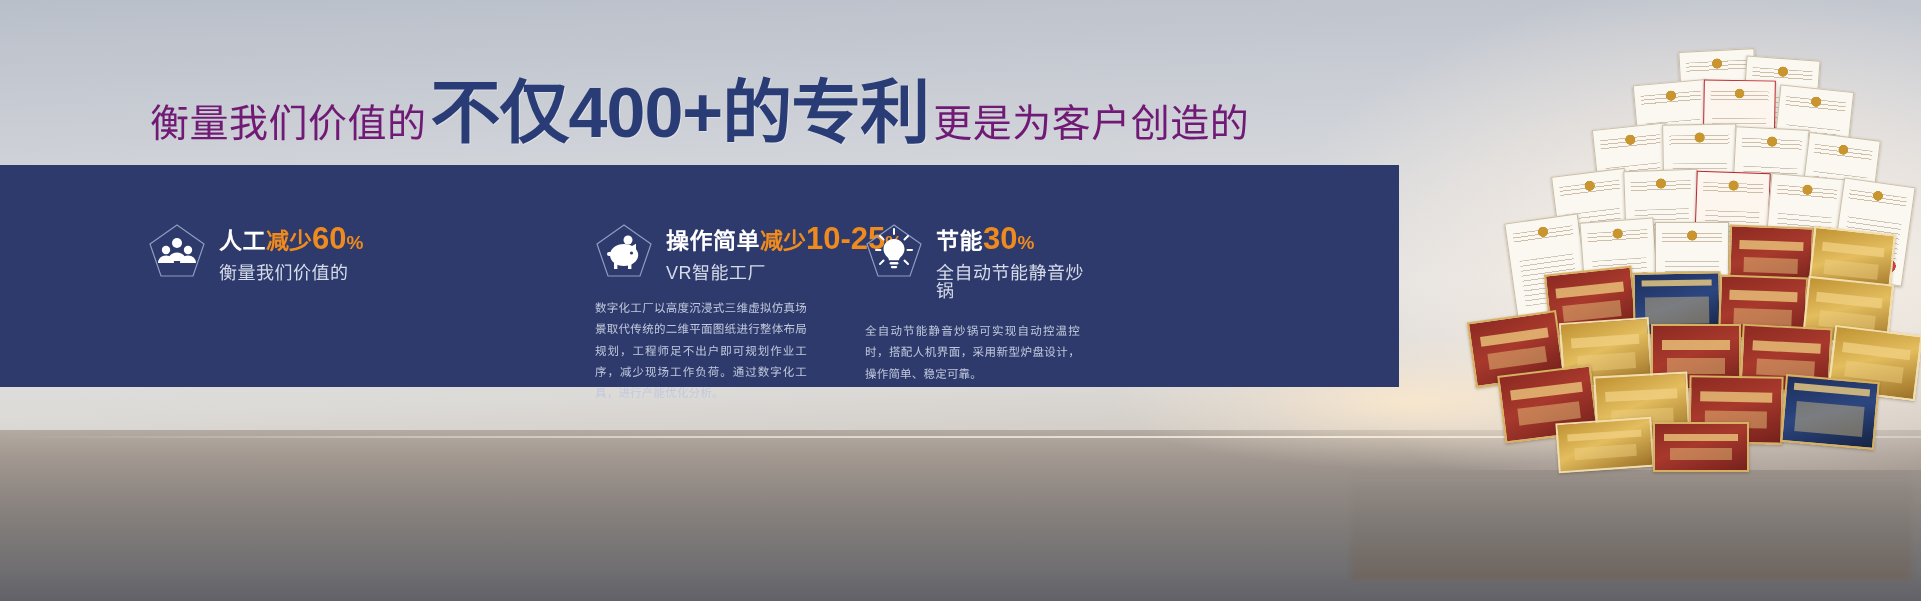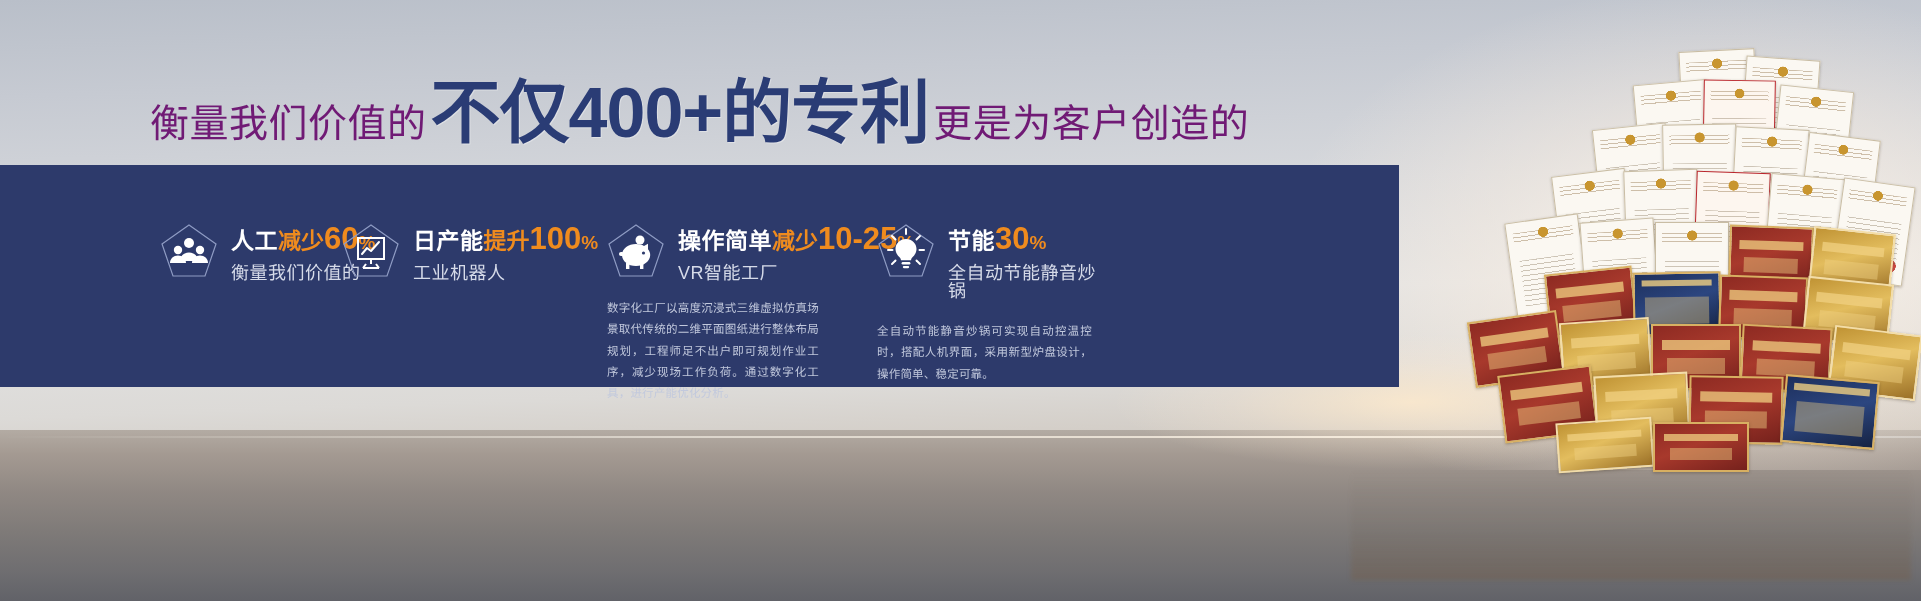--- a/index.html
+++ b/index.html
@@ -53,21 +53,20 @@
   }
 
   
   .panel{
     position:absolute;left:0;top:165px;width:1399px;height:222px;
     background:#2d3a6b;
   }
   .features{
     position:absolute;left:0;top:0;width:1399px;height:192px;
     display:flex;
-    padding-left:12px;
   }
   .feature{
     position:relative;width:25%;box-sizing:border-box;
     padding:56px 28px 0 0;
   }
   .feature:nth-child(1){padding-left:148px;width:310px;}
   .feature:nth-child(2){padding-left:20px;width:265px;}
   .feature:nth-child(3){padding-left:20px;width:268px;}
   .feature:nth-child(4){padding-left:22px;width:280px;}
 
@@ -190,39 +189,20 @@
           <div class="feat-titles">
             <div class="t-line">
               <span class="t-main">人工</span><span class="t-accent">减少</span><span class="t-num">60</span><span class="t-pct">%</span>
             </div>
             <div class="t-sub">衡量我们价值的</div>
           </div>
         </div>
       </div>
 
       <div class="feature">
-        <div class="feat-head">
-          <div class="pent">
-            <svg width="58" height="56" viewBox="0 0 58 56">
-              <polygon points="29,2 56,21 45,53 13,53 2,21" fill="none" stroke="#8f9cc4" stroke-width="1.2"></polygon>
-              <rect x="16" y="15" width="26" height="21" fill="none" stroke="#ffffff" stroke-width="2"></rect>
-              <polyline points="20,31 25,25 29,28 37,19" fill="none" stroke="#ffffff" stroke-width="2" stroke-linecap="round" stroke-linejoin="round"></polyline>
-              <line x1="29" y1="36" x2="29" y2="41" stroke="#ffffff" stroke-width="2"></line>
-              <line x1="21" y1="45" x2="37" y2="45" stroke="#ffffff" stroke-width="2"></line>
-              <line x1="24" y1="41" x2="21" y2="45" stroke="#ffffff" stroke-width="2"></line>
-              <line x1="34" y1="41" x2="37" y2="45" stroke="#ffffff" stroke-width="2"></line>
-            </svg>
-          </div>
-          <div class="feat-titles">
-            <div class="t-line">
-              <span class="t-main">日产能</span><span class="t-accent">提升</span><span class="t-num">100</span><span class="t-pct">%</span>
-            </div>
-            <div class="t-sub">工业机器人</div>
-          </div>
-        </div>
       </div>
 
       <div class="feature">
         <div class="feat-head">
           <div class="pent">
             <svg width="58" height="56" viewBox="0 0 58 56">
               <polygon points="29,2 56,21 45,53 13,53 2,21" fill="none" stroke="#8f9cc4" stroke-width="1.2"></polygon>
               <circle cx="33" cy="17" r="4.5" fill="#ffffff"></circle>
               <path d="M15 32c0-6.5 6.5-11 14-11 3 0 5.8.7 8 1.9l4-2.2v5.6c1.4 1.6 2.2 3.5 2.2 5.7 0 6.2-6.3 11-14.2 11S15 38.2 15 32z" fill="#ffffff"></path>
               <rect x="19" y="40" width="3.4" height="6" fill="#ffffff"></rect>

